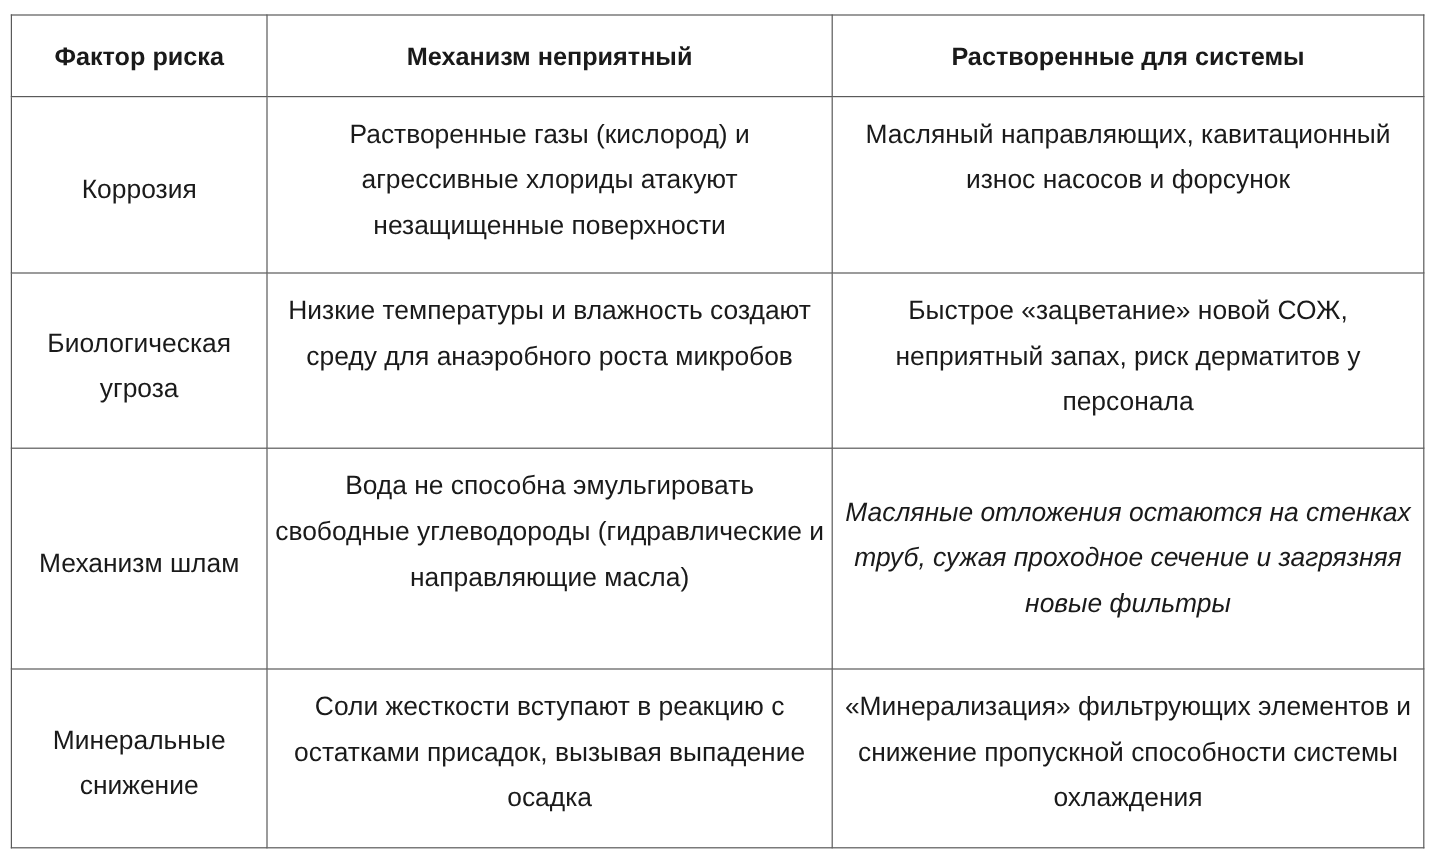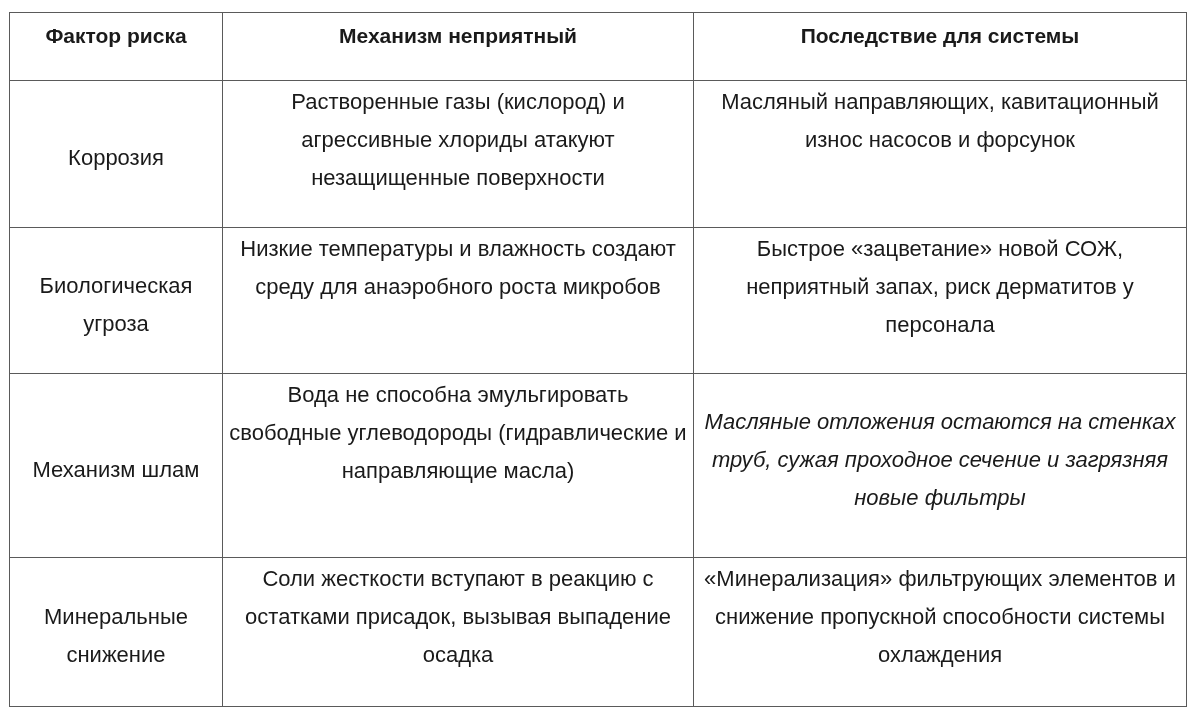--- a/index.html
+++ b/index.html
@@ -14,40 +14,40 @@
       border: 1.5px solid #5a5a5a;
       text-align: center;
       padding: 0 6px;
       font-size: 22px;
       line-height: 38px;
       font-weight: normal;
     }
     table.risk th {
       font-weight: bold;
       vertical-align: top;
-      padding-top: 4px;
+      padding-top: 16px;
       font-size: 21px;
     }
-    table.risk td { vertical-align: top; padding-top: 2px; }
+    table.risk td { vertical-align: top; padding-top: 12px; }
     table.risk td.factor { vertical-align: middle; padding-top: 16px; padding-bottom: 8px; }
   </style>
 </head>
 <body>
 
 <table class="risk">
   <colgroup>
     <col style="width:213px">
     <col style="width:471px">
     <col style="width:493px">
   </colgroup>
   <tbody>
       <tr style="height:68px">
     <th>Фактор риска</th>
     <th>Механизм неприятный</th>
-    <th>Последствие для системы</th>
+    <th>Растворенные для системы</th>
   </tr>
   <tr style="height:147px">
     <td class="factor">Коррозия</td>
     <td>Растворенные газы (кислород) и агрессивные хлориды атакуют незащищенные поверхности</td>
     <td>Масляный направляющих, кавитационный износ насосов и форсунок</td>
   </tr>
   <tr style="height:146px">
     <td class="factor">Биологическая угроза</td>
     <td>Низкие температуры и влажность создают среду для анаэробного роста микробов</td>
     <td>Быстрое «зацветание» новой СОЖ, неприятный запах, риск дерматитов у персонала</td>

